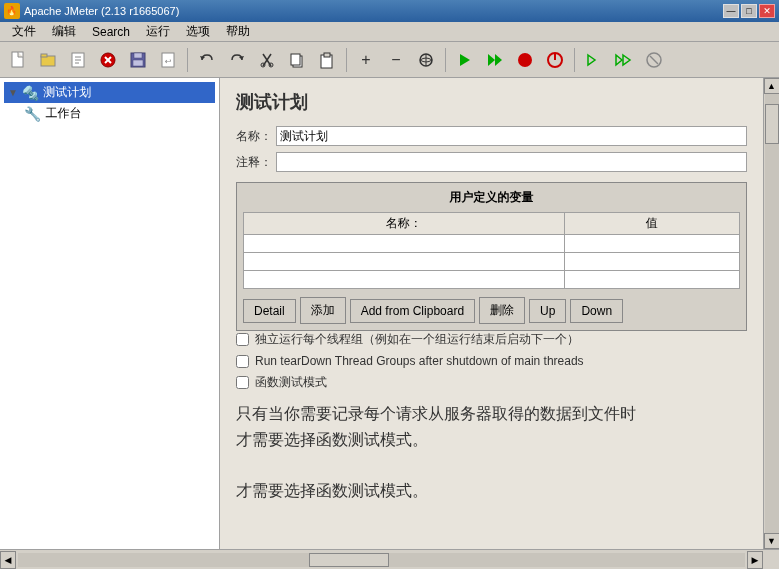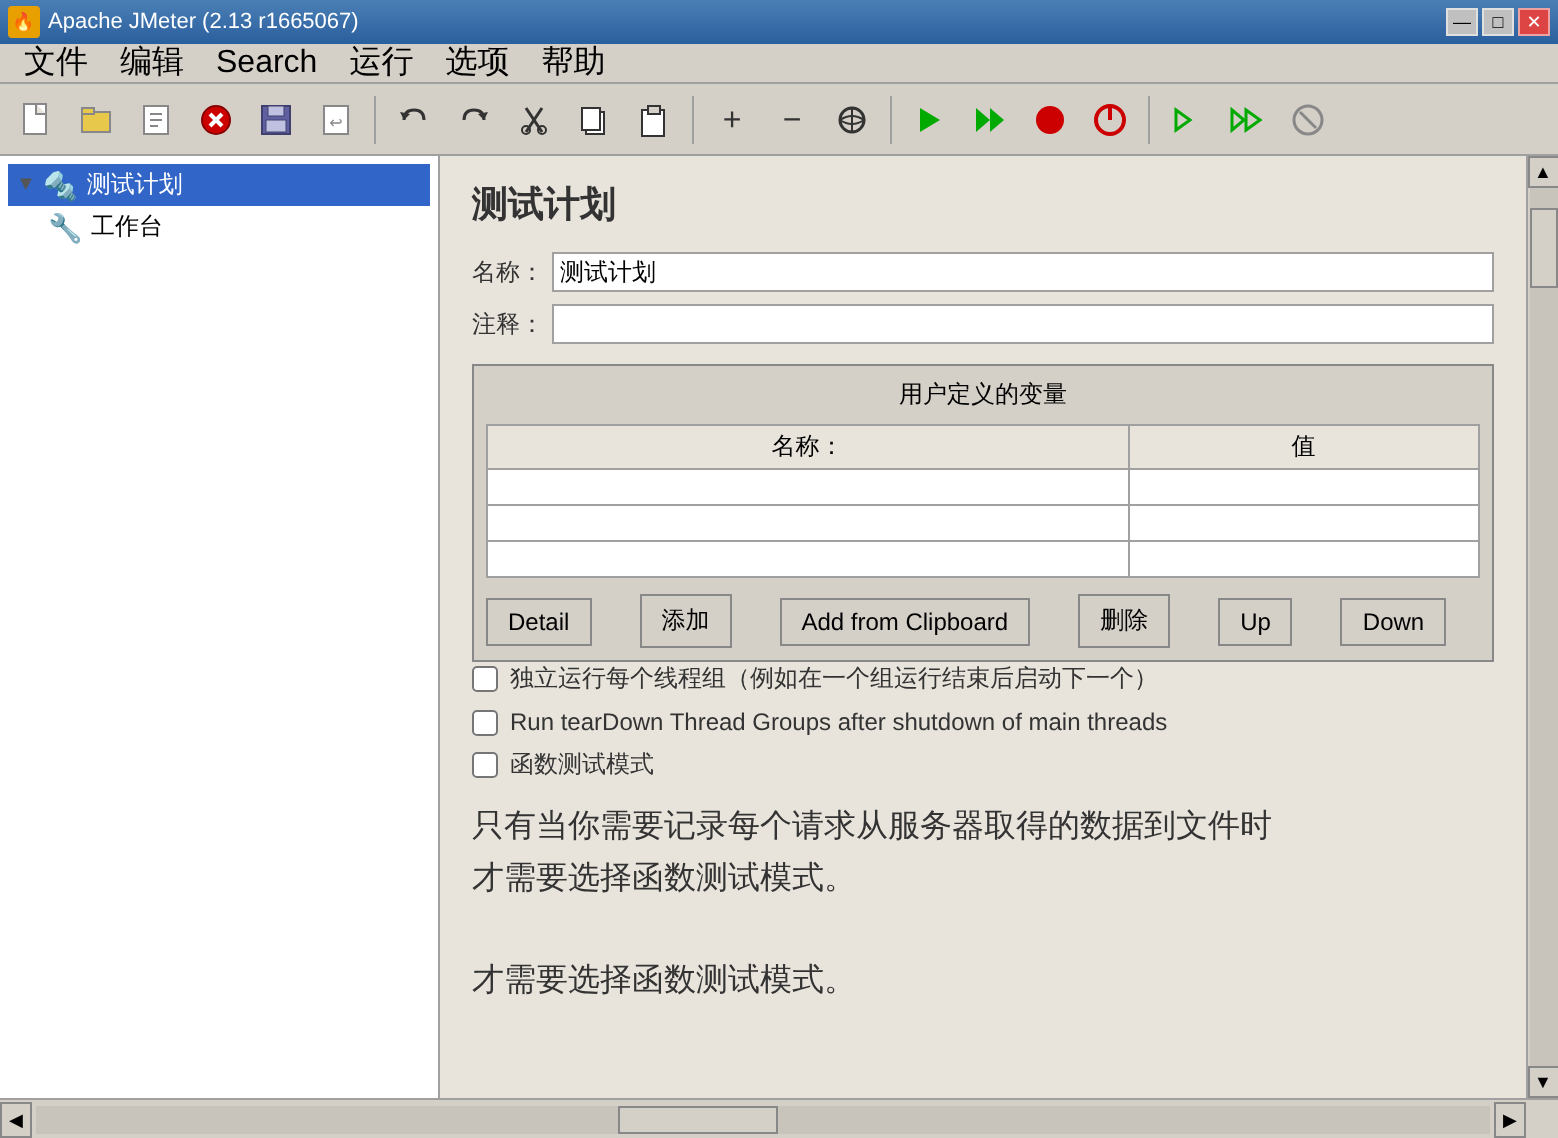--- a/index.html
+++ b/index.html
@@ -64,21 +64,21 @@
       background: #d4d0c8;
       height: 20px;
       display: flex;
       align-items: center;
       padding: 0 4px;
       border-bottom: 1px solid #a0a0a0;
     }
     .menu-item {
       padding: 2px 8px;
       cursor: pointer;
-      font-size: 16px;
+      font-size: 12px;
       white-space: nowrap;
     }
 
     
     .toolbar {
       background: #d4d0c8;
       height: 36px;
       display: flex;
       align-items: center;
       padding: 2px 4px;
@@ -214,21 +214,21 @@
 
     
     .var-section {
       margin-top: 10px;
       background: #d4d0c8;
       border: 1px solid #888;
       padding: 6px;
     }
     .var-section-title {
       text-align: center;
-      font-weight: normal;
+      font-weight: bold;
       margin-bottom: 6px;
       font-size: 12px;
     }
     .var-table {
       width: 100%;
       border-collapse: collapse;
       background: white;
     }
     .var-table th {
       background: #e8e4dc;
@@ -242,21 +242,21 @@
       border: 1px solid #a0a0a0;
       height: 18px;
       padding: 1px 3px;
     }
     .var-table .empty-rows td {
       height: 18px;
     }
 
     .btn-row {
       display: flex;
-      gap: 24px;
+      gap: 4px;
       margin-top: 8px;
       align-items: center;
     }
     .action-btn {
       padding: 4px 10px;
       background: #d4d0c8;
       border: 1px solid #888;
       cursor: pointer;
       font-size: 12px;
       font-family: inherit;

